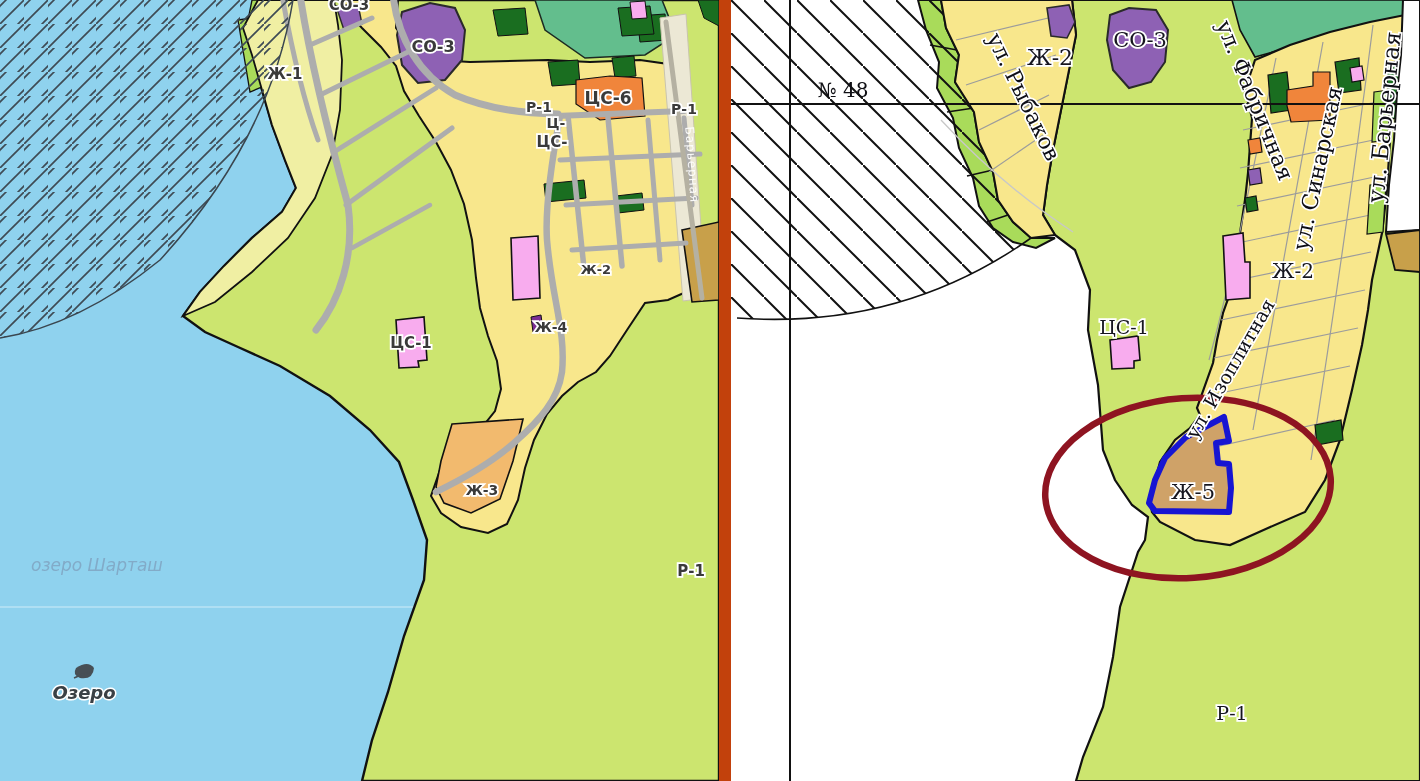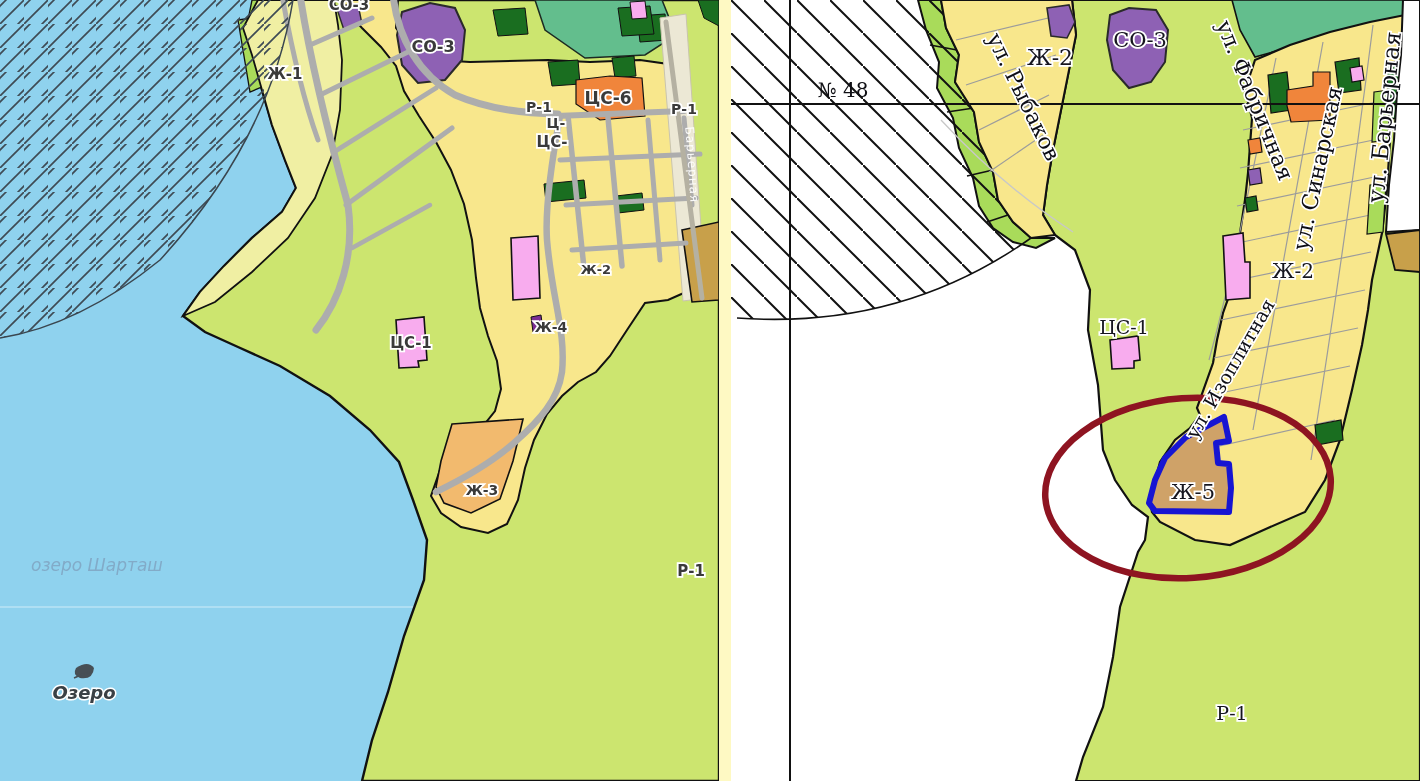--- a/index.html
+++ b/index.html
@@ -1,16 +1,16 @@
 <!DOCTYPE html>
 <html><head>
 <meta charset="utf-8">
 <style>
   html,body{margin:0;padding:0;background:#fff;}
-  #stage{position:relative;width:1420px;height:781px;background:#fef9c3;overflow:hidden;
+  #stage{position:relative;width:1420px;height:781px;background:#c2410c;overflow:hidden;
          font-family:"DejaVu Sans",sans-serif;}
   .panel{position:absolute;top:0;height:781px;}
   #leftPanel{left:0;width:719px;}
   #rightPanel{left:731px;width:689px;}
   svg{display:block;}
   
   .lbl{font-family:"DejaVu Sans",sans-serif;font-weight:600;fill:#3a3a3a;
        stroke:#ffffff;stroke-width:3.6px;paint-order:stroke;text-anchor:middle;}
   .lakeName{font-family:"DejaVu Sans",sans-serif;font-style:italic;fill:#82abc8;
        text-anchor:middle;stroke:none;font-weight:500;}

